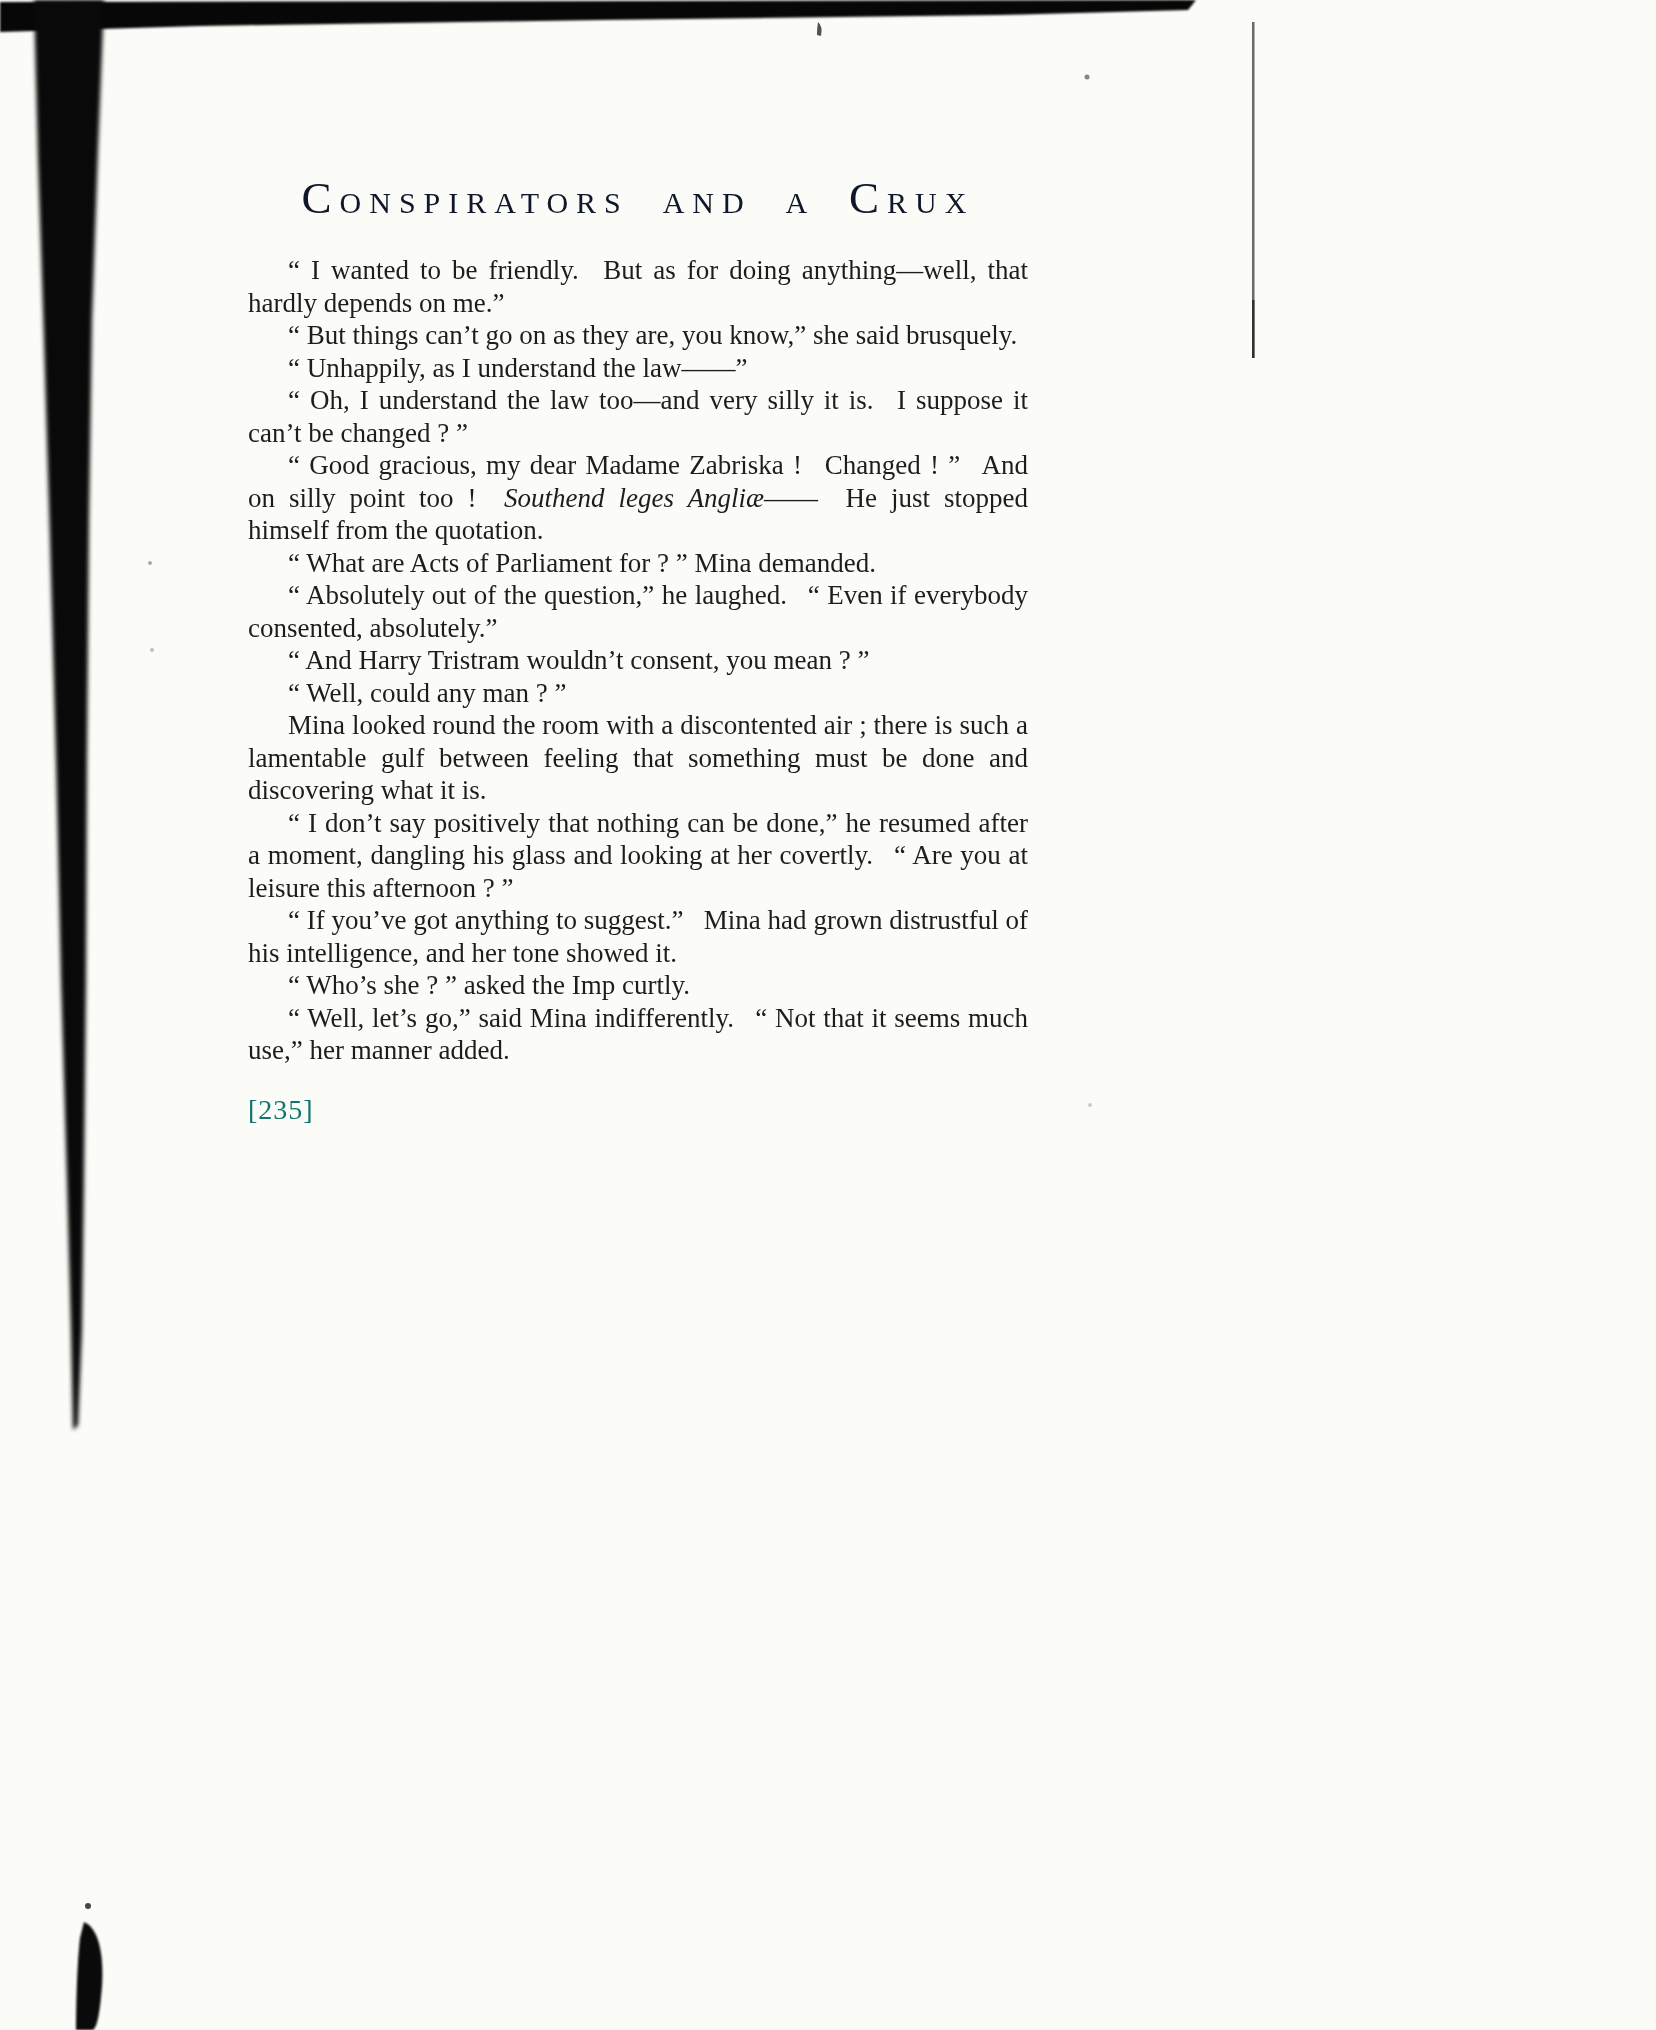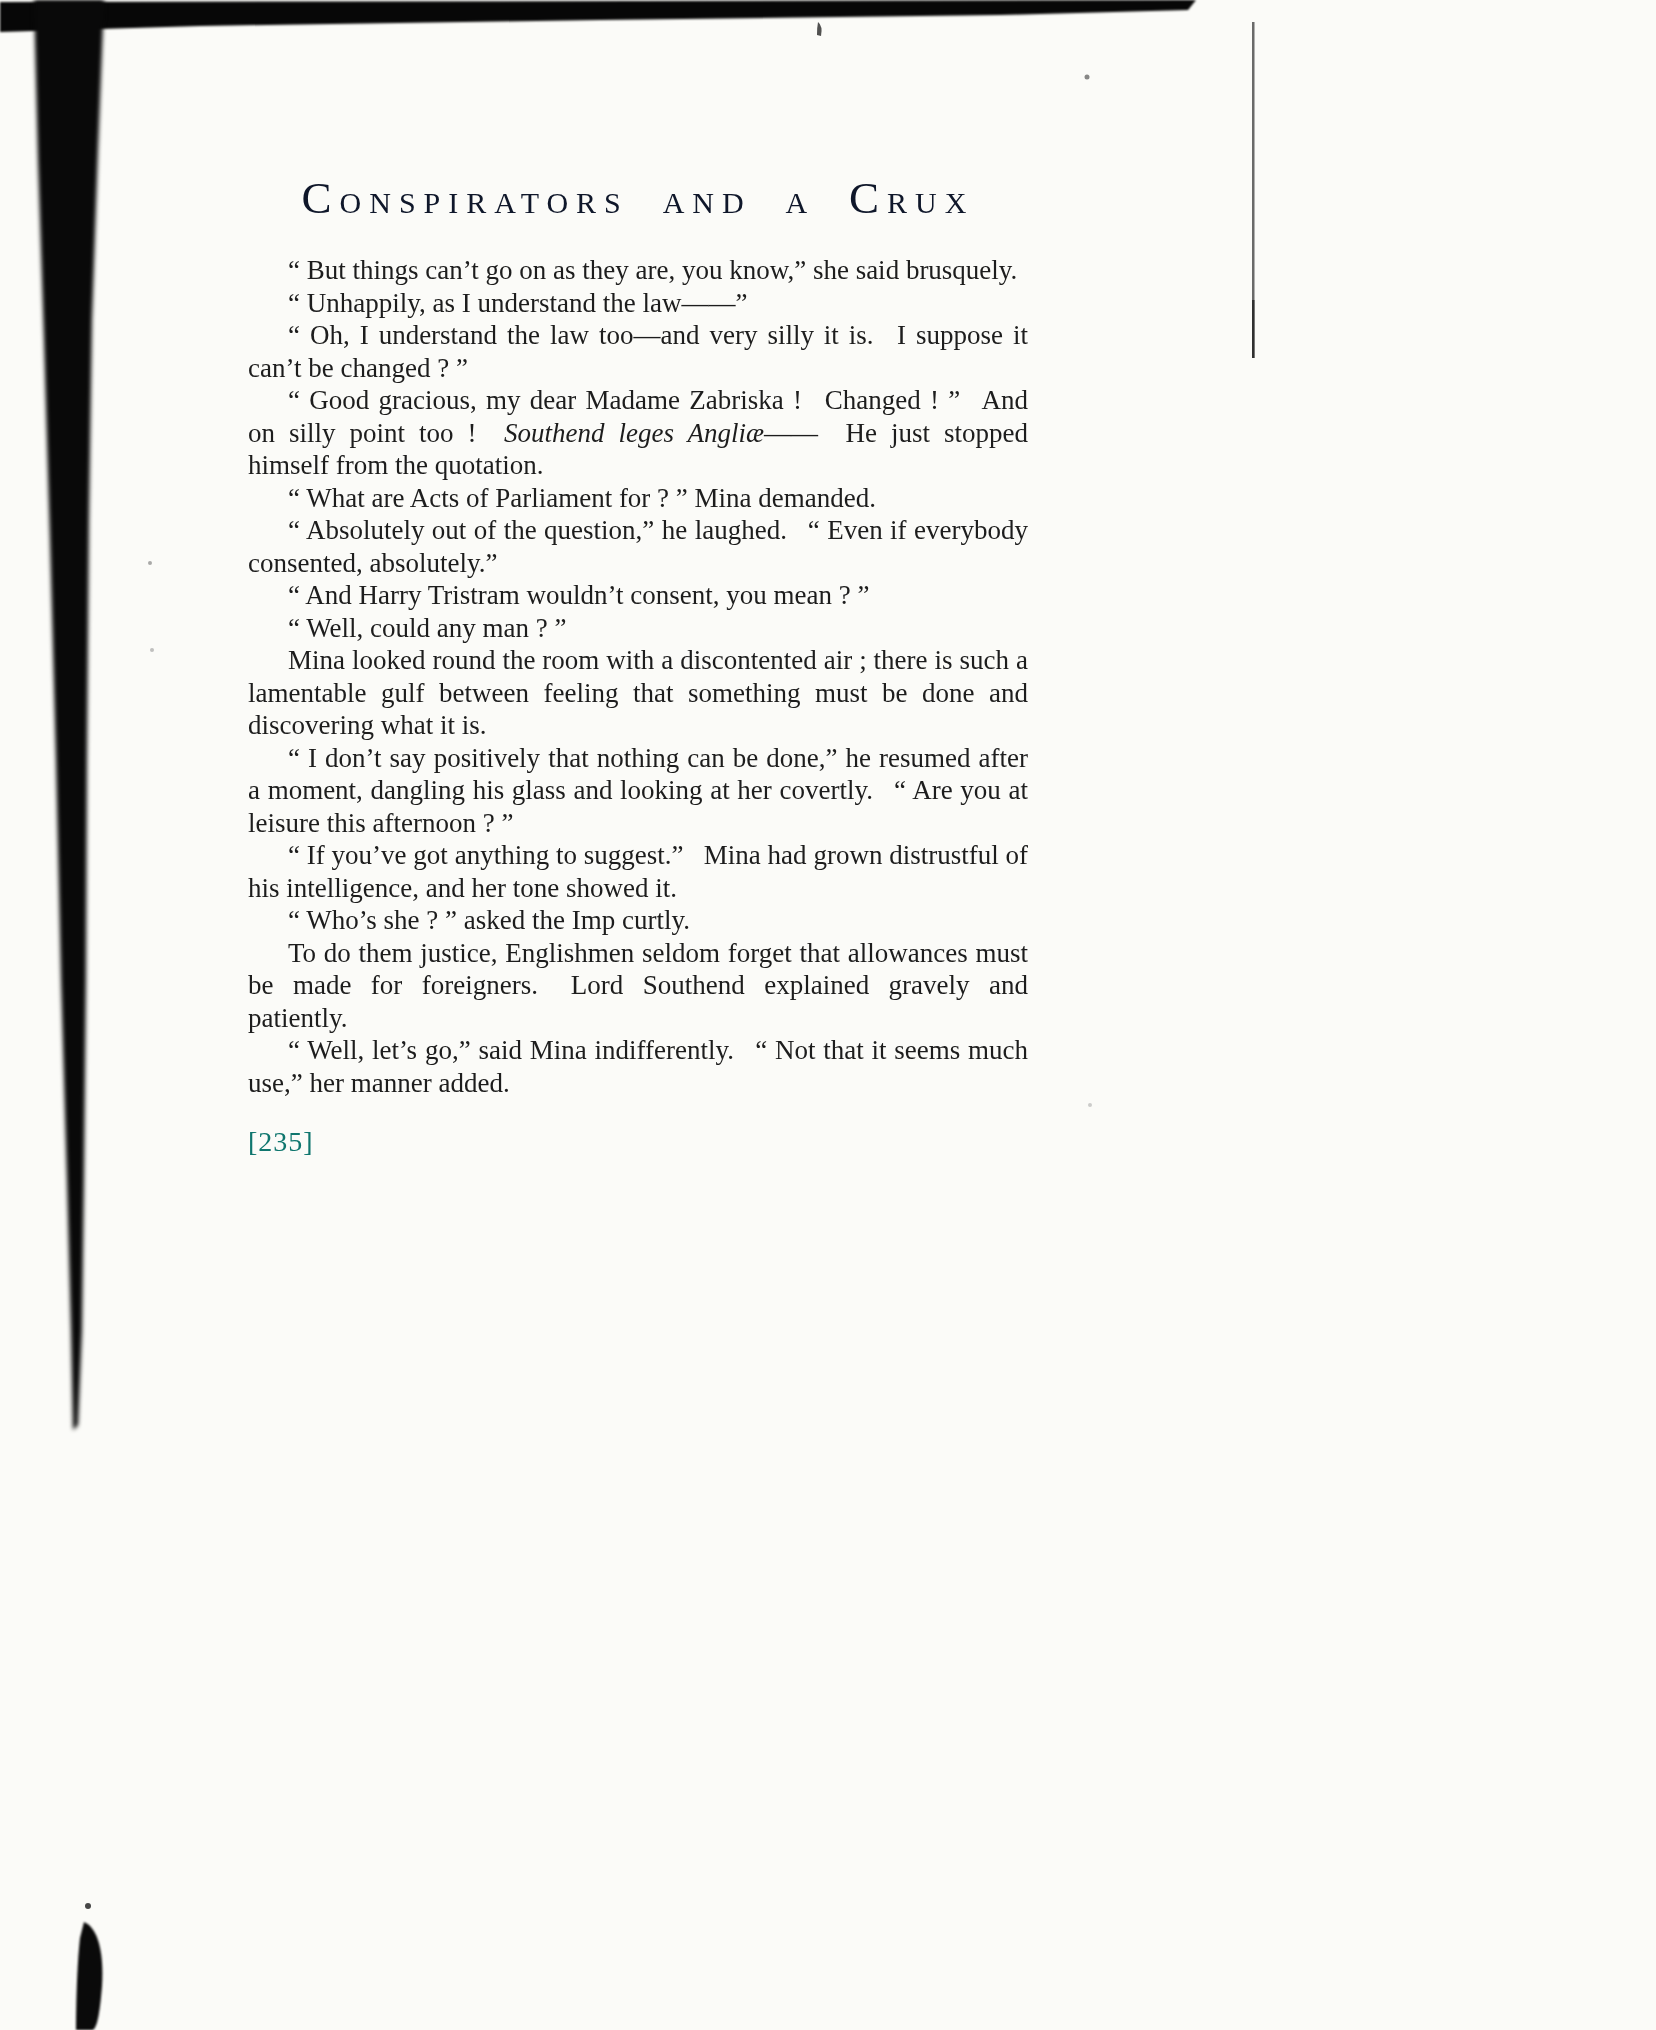--- a/index.html
+++ b/index.html
@@ -86,30 +86,30 @@
 
 <div class="page-content">
   <div class="header">
     <span class="big">C</span><span>ONSPIRATORS</span>
     <span>AND</span>
     <span>A</span>
     <span class="big">C</span><span>RUX</span>
   </div>
 
   <div class="paragraphs">
+      <p><span>“ I wanted to be friendly.  But as for doing anything—well, that hardly depends on me.”</span></p>
       <p><span>“ But things can’t go on as they are, you know,” she said brusquely.</span></p>
       <p><span>“ Unhappily, as I understand the law——”</span></p>
       <p><span>“ Oh, I understand the law too—and very silly it is.  I suppose it can’t be changed ? ”</span></p>
       <p><span>“ Good gracious, my dear Madame Zabriska !  Changed ! ”  And on silly point too !  </span><span class="italic">Southend leges Angliæ</span><span>——  He just stopped himself from the quotation.</span></p>
       <p><span>“ What are Acts of Parliament for ? ” Mina demanded.</span></p>
       <p><span>“ Absolutely out of the question,” he laughed.  “ Even if everybody consented, absolutely.”</span></p>
       <p><span>“ And Harry Tristram wouldn’t consent, you mean ? ”</span></p>
       <p><span>“ Well, could any man ? ”</span></p>
       <p><span>Mina looked round the room with a discontented air ; there is such a lamentable gulf between feeling that something must be done and discovering what it is.</span></p>
       <p><span>“ I don’t say positively that nothing can be done,” he resumed after a moment, dangling his glass and looking at her covertly.  “ Are you at leisure this afternoon ? ”</span></p>
       <p><span>“ If you’ve got anything to suggest.”  Mina had grown distrustful of his intelligence, and her tone showed it.</span></p>
       <p><span>“ Who’s she ? ” asked the Imp curtly.</span></p>
-      <p><span>To do them justice, Englishmen seldom forget that allowances must be made for foreigners.  Lord Southend explained gravely and patiently.</span></p>
       <p><span>“ Well, let’s go,” said Mina indifferently.  “ Not that it seems much use,” her manner added.</span></p>
     </div>
 
   <div class="page-number">[235]</div>
 </div>
 
 </body></html>

